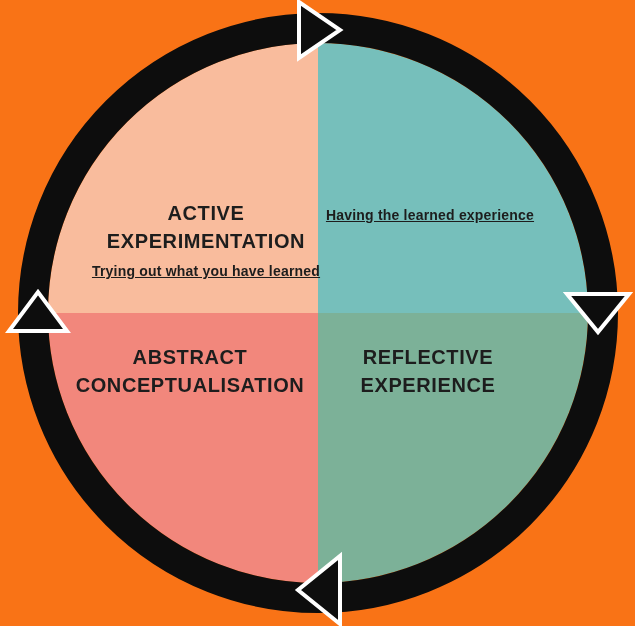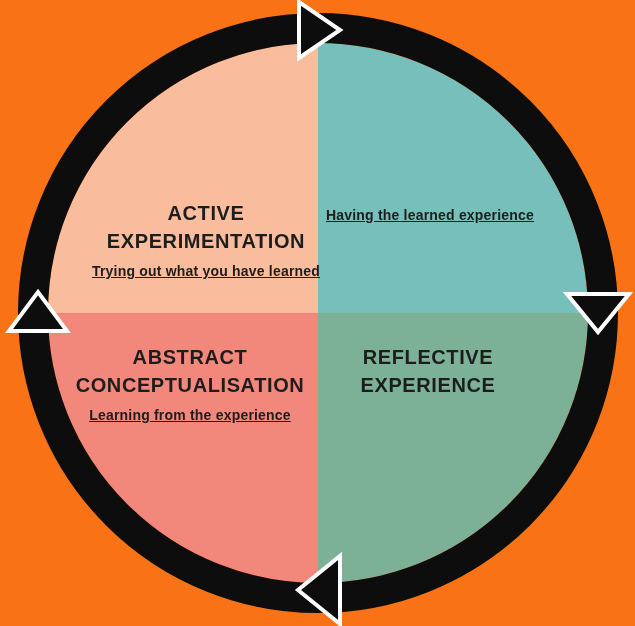--- a/index.html
+++ b/index.html
@@ -65,21 +65,20 @@
     <div class="qsub">Trying out what you have learned</div>
   </div>
 
   <div class="qtext tr">
     <div class="qsub">Having the learned experience</div>
   </div>
 
   <div class="qtext bl">
     <div class="qtitle">ABSTRACT
 CONCEPTUALISATION</div>
-    <div class="qsub">Learning from the experience</div>
   </div>
 
   <div class="qtext br">
     <div class="qtitle">REFLECTIVE
 EXPERIENCE</div>
   </div>
 
 </div>
 
 </body></html>

